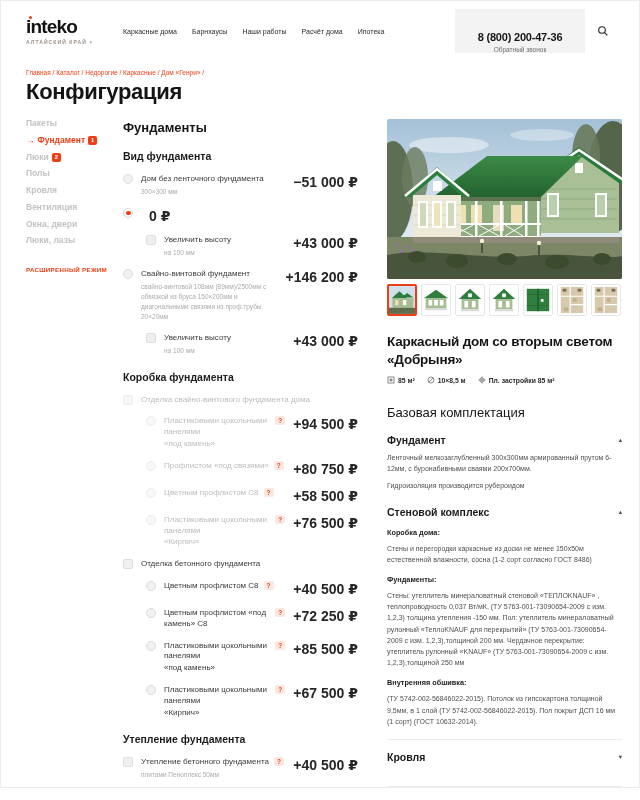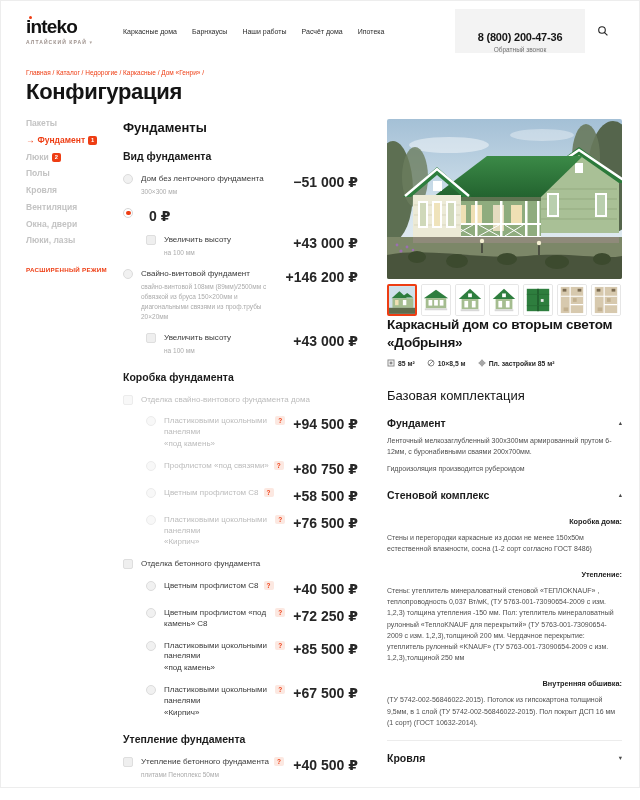--- a/index.html
+++ b/index.html
@@ -56,32 +56,32 @@
   .opt-price { flex:0 0 auto; margin-left:8px; font-size:14px; font-weight:800; color:#262626; white-space:nowrap; }
 
   
   .right-col { width:235px; flex:0 0 235px; }
   .photo { width:235px; height:160px; border-radius:2px; overflow:hidden; display:block; cursor:pointer; }
   .thumbs { display:flex; gap:4px; margin-top:5px; }
   .thumb { width:30px; height:32px; border:1px solid #e6e6e6; border-radius:2px; overflow:hidden; cursor:pointer; background:#fff; }
   .thumb.selected { border:2px solid var(--accent); }
   .thumb svg { display:block; width:100%; height:100%; }
 
-  .product-title { font-size:13.5px; font-weight:800; color:#151515; line-height:1.3; letter-spacing:-0.2px; }
+  .product-title { font-size:13.5px; font-weight:800; color:#151515; line-height:1.3; margin-top:17px; letter-spacing:-0.2px; }
   .specs { display:flex; gap:12px; margin-top:8px; }
   .spec { display:flex; align-items:center; gap:3px; font-size:6.8px; font-weight:700; color:#2b2b2b; }
   .spec svg { flex:0 0 auto; }
 
   .bp-title { font-size:13px; font-weight:400; color:#151515; margin-top:20px; }
   .acc { }
   .acc-head { display:flex; align-items:center; justify-content:space-between; cursor:pointer; padding:14px 0 0; }
   .acc.collapsed .acc-head { border-top:1px solid #ececec; padding:11px 0; margin-top:12px; }
   .acc-title { font-size:10.5px; font-weight:800; color:#1b1b1b; }
   .acc-chev { font-size:6.5px; color:#4a4a4a; }
-  .acc-subhead { font-size:7.3px; font-weight:800; color:#222; margin-top:16px;text-align:right; }
+  .acc-subhead { font-size:7.3px; font-weight:800; color:#222; margin-top:10px; }
   .acc-text { font-size:7px; color:#4f4f4f; line-height:1.6; margin-top:6px; }
 </style>
 </head>
 <body>
 
 <div class="page">
 
   <div class="header">
     <div class="logo-block">
       <div class="logo"><span>inteko</span><span class="idot"></span></div>
@@ -532,21 +532,21 @@
             <div class="acc-text">Ленточный мелкозаглубленный 300х300мм армированный прутом 6-12мм, с буронабивными сваями 200х700мм.</div>
             <div class="acc-text">Гидроизоляция производится рубероидом</div>
           </div>
           <div class="acc">
             <div class="acc-head">
               <span class="acc-title">Стеновой комплекс</span>
               <span class="acc-chev">▴</span>
             </div>
             <div class="acc-subhead">Коробка дома:</div>
             <div class="acc-text">Стены и перегородки каркасные из доски не менее 150х50м естественной влажности, сосна (1-2 сорт согласно ГОСТ 8486)</div>
-            <div class="acc-subhead">Утепление:</div>
+            <div class="acc-subhead">Фундаменты:</div>
             <div class="acc-text">Стены: утеплитель минераловатный стеновой «ТЕПЛОKNAUF» , теплопроводность 0,037 Вт/мК, (ТУ 5763-001-73090654-2009 с изм. 1,2,3) толщина утепления -150 мм. Пол: утеплитель минераловатный рулонный «ТеплоKNAUF для перекрытий» (ТУ 5763-001-73090654-2009 с изм. 1,2,3),толщиной 200 мм. Чердачное перекрытие: утеплитель рулонный «KNAUF» (ТУ 5763-001-73090654-2009 с изм. 1,2,3),толщиной 250 мм</div>
             <div class="acc-subhead">Внутренняя обшивка:</div>
             <div class="acc-text">(ТУ 5742-002-56846022-2015). Потолок из гипсокартона толщиной 9,5мм, в 1 слой (ТУ 5742-002-56846022-2015). Пол покрыт ДСП 16 мм (1 сорт) (ГОСТ 10632-2014).</div>
           </div>
           <div class="acc collapsed">
             <div class="acc-head">
               <span class="acc-title">Кровля</span>
               <span class="acc-chev">▾</span>
             </div>
           </div>

